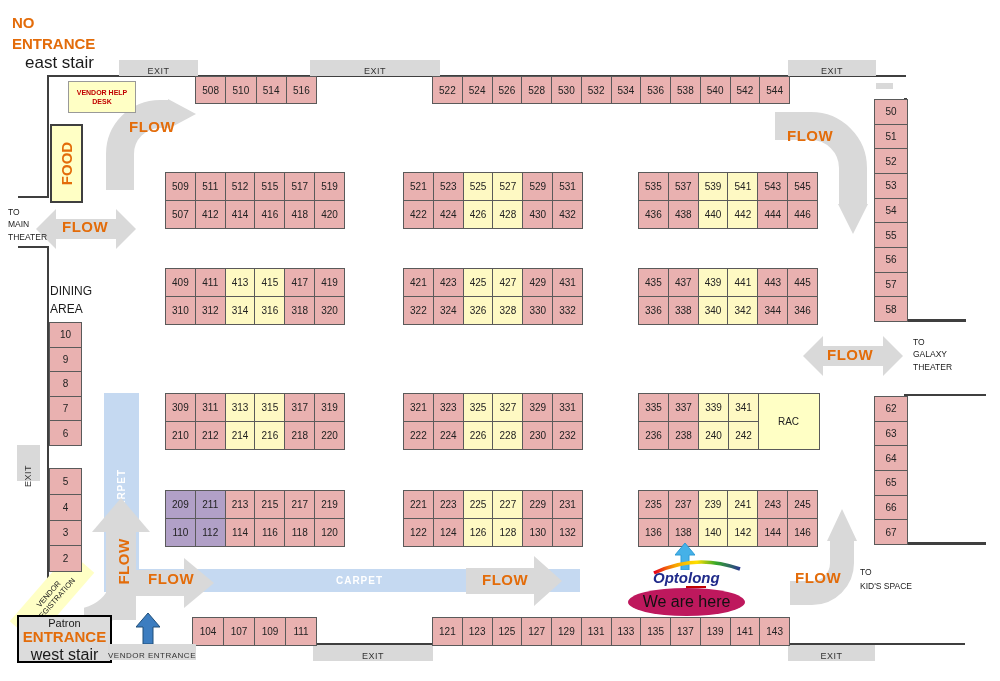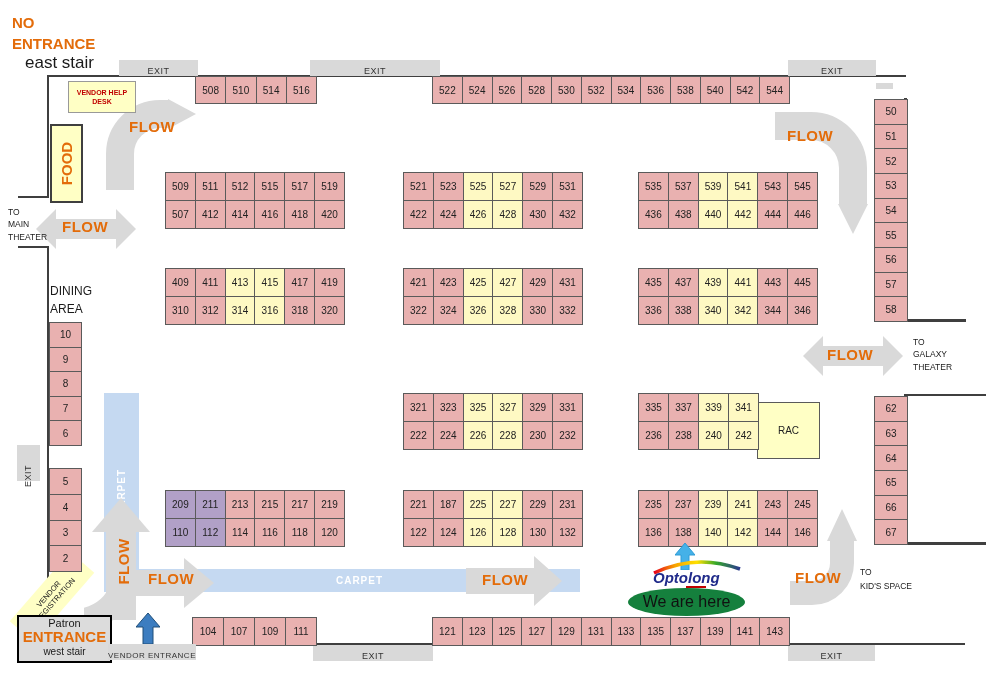--- a/index.html
+++ b/index.html
@@ -108,21 +108,21 @@
       <span>EXIT</span>
     </div>
 
   <div class="ybox" style="left:68px;top:81px;width:66px;height:30px;border:1px solid #999;display:flex;flex-direction:column;align-items:center;justify-content:center;color:#C00000;font-size:7px;font-weight:bold;line-height:1.3">
     <span>VENDOR HELP</span>
     <span>DESK</span>
   </div>
   <div class="ybox" style="left:50px;top:124px;width:29px;height:75px;border:2px solid #3F3F3F;display:flex;align-items:center;justify-content:center">
     <span class="orange" style="transform:rotate(-90deg);font-size:15px;white-space:nowrap">FOOD</span>
   </div>
-  <div class="ybox" style="left:757px;top:402px;width:61px;height:55px;border:1px solid #5A5A5A;display:flex;align-items:center;justify-content:center;font-size:10px;color:#222">
+  <div class="ybox" style="left:757px;top:393px;width:61px;height:55px;border:1px solid #5A5A5A;display:flex;align-items:center;justify-content:center;font-size:10px;color:#222">
     <span>RAC</span>
   </div>
   <div class="ybox" style="left:6px;top:581px;width:92px;height:32px;transform:rotate(-49deg);display:flex;flex-direction:column;align-items:center;justify-content:center;font-size:7.5px;color:#222;line-height:1.2">
     <span>VENDOR</span>
     <span>REGISTRATION</span>
   </div>
 
   <div class="block" style="left:195px;top:76px;width:120px;height:26px">
       <div class="brow">
         <div class="cell">508</div>
@@ -251,20 +251,38 @@
       <div class="brow">
         <div class="cell">336</div>
         <div class="cell">338</div>
         <div class="cell green">340</div>
         <div class="cell green">342</div>
         <div class="cell">344</div>
         <div class="cell">346</div>
       </div>
     </div>
 
+  <div class="block" style="left:165px;top:393px;width:178px;height:55px">
+      <div class="brow">
+        <div class="cell">309</div>
+        <div class="cell">311</div>
+        <div class="cell green">313</div>
+        <div class="cell green">315</div>
+        <div class="cell">317</div>
+        <div class="cell">319</div>
+      </div>
+      <div class="brow">
+        <div class="cell">210</div>
+        <div class="cell">212</div>
+        <div class="cell green">214</div>
+        <div class="cell green">216</div>
+        <div class="cell">218</div>
+        <div class="cell">220</div>
+      </div>
+    </div>
   <div class="block" style="left:403px;top:393px;width:178px;height:55px">
       <div class="brow">
         <div class="cell">321</div>
         <div class="cell">323</div>
         <div class="cell green">325</div>
         <div class="cell green">327</div>
         <div class="cell">329</div>
         <div class="cell">331</div>
       </div>
       <div class="brow">
@@ -305,21 +323,21 @@
         <div class="cell purple">112</div>
         <div class="cell">114</div>
         <div class="cell">116</div>
         <div class="cell">118</div>
         <div class="cell">120</div>
       </div>
     </div>
   <div class="block" style="left:403px;top:490px;width:178px;height:55px">
       <div class="brow">
         <div class="cell">221</div>
-        <div class="cell">187</div>
+        <div class="cell">223</div>
         <div class="cell green">225</div>
         <div class="cell green">227</div>
         <div class="cell">229</div>
         <div class="cell">231</div>
       </div>
       <div class="brow">
         <div class="cell">122</div>
         <div class="cell">124</div>
         <div class="cell green">126</div>
         <div class="cell green">128</div>
@@ -473,21 +491,21 @@
     <div>THEATER</div>
   </div>
   <div class="lbl center" style="left:860px;top:566px;width:92px;font-size:8.5px;line-height:1.6">
     <div>TO</div>
     <div>KID'S SPACE</div>
   </div>
 
   <div style="position:absolute;left:17px;top:615px;width:91px;height:44px;background:#DCDCDC;border:2px solid #000;display:flex;flex-direction:column;align-items:center;line-height:1.1">
     <span style="font-size:11px;color:#1a1a1a">Patron</span>
     <span class="orange" style="font-size:15px">ENTRANCE</span>
-    <span style="font-size:10px;color:#1a1a1a">west stair</span>
+    <span style="font-size:16px;color:#1a1a1a">west stair</span>
   </div>
   <div class="exit" style="left:108px;top:644px;width:88px;height:16px;font-size:8px">
     <span>VENDOR ENTRANCE</span>
   </div>
   <svg class="arrow" style="left:136px;top:613px" width="24" height="31" viewBox="0 0 24 31">
     <polygon points="12,0 24,14 17,14 17,31 7,31 7,14 0,14" fill="#3C7DC0" stroke="#1F4E79" stroke-width="1"></polygon>
   </svg>
 
   <svg class="arrow" style="left:675px;top:543px" width="20" height="27" viewBox="0 0 20 27">
     <polygon points="10,0 20,12 14,12 14,27 6,27 6,12 0,12" fill="#45B1E8" stroke="#2E9BD6" stroke-width="1"></polygon>
@@ -499,17 +517,17 @@
           <stop offset="0.25" stop-color="#F7A600"></stop>
         <stop offset="0.5" stop-color="#FFE000"></stop>
           <stop offset="0.72" stop-color="#35A829"></stop>
         <stop offset="1" stop-color="#2B3990"></stop>
       </linearGradient>
     </defs>
     <path d="M6 13 Q 48 -7 92 9" fill="none" stroke="url(#rb)" stroke-width="3.5"></path>
     <text x="5" y="23" font-size="15" font-style="italic" font-weight="bold" fill="#1F2A8A">Optolong</text>
     <rect x="38" y="26" width="20" height="2" fill="#C00000"></rect>
   </svg>
-  <div style="position:absolute;left:628px;top:588px;width:117px;height:28px;background:#15803d;border-radius:50%;display:flex;align-items:center;justify-content:center">
+  <div style="position:absolute;left:628px;top:588px;width:117px;height:28px;background:#be185d;border-radius:50%;display:flex;align-items:center;justify-content:center">
     <span style="font-size:16px;color:#111">We are here</span>
   </div>
 
 </div>
 
 </body></html>

